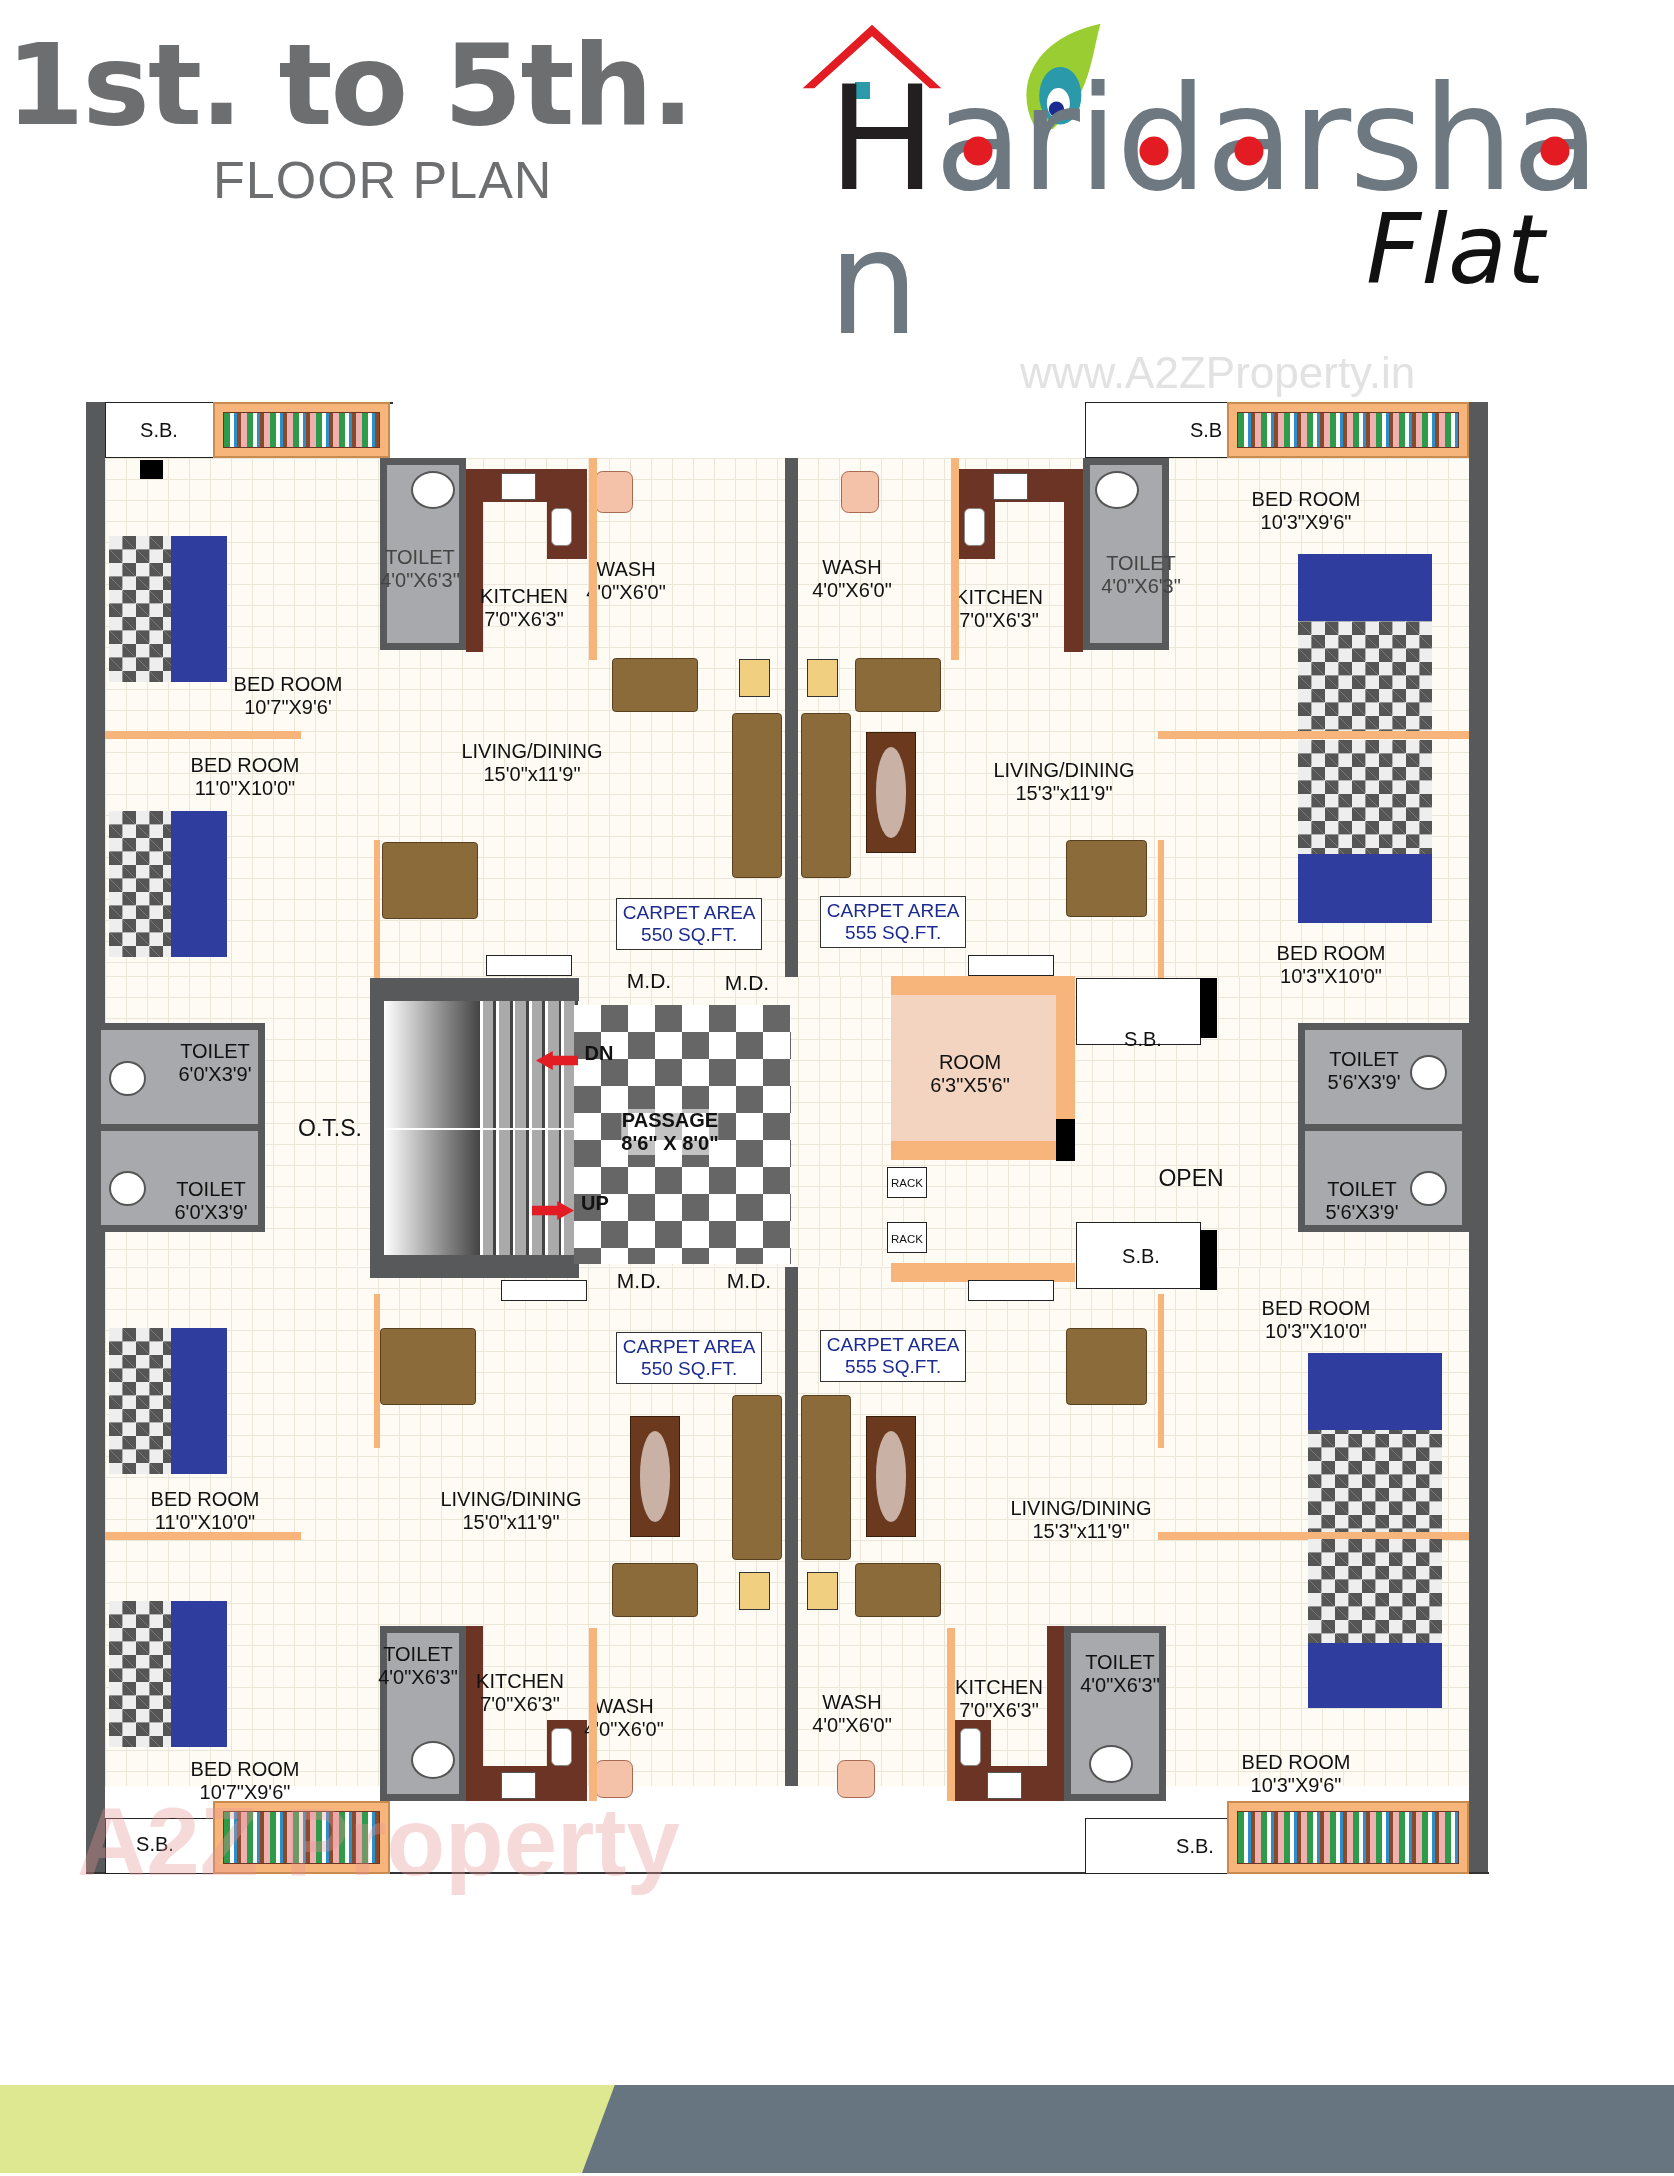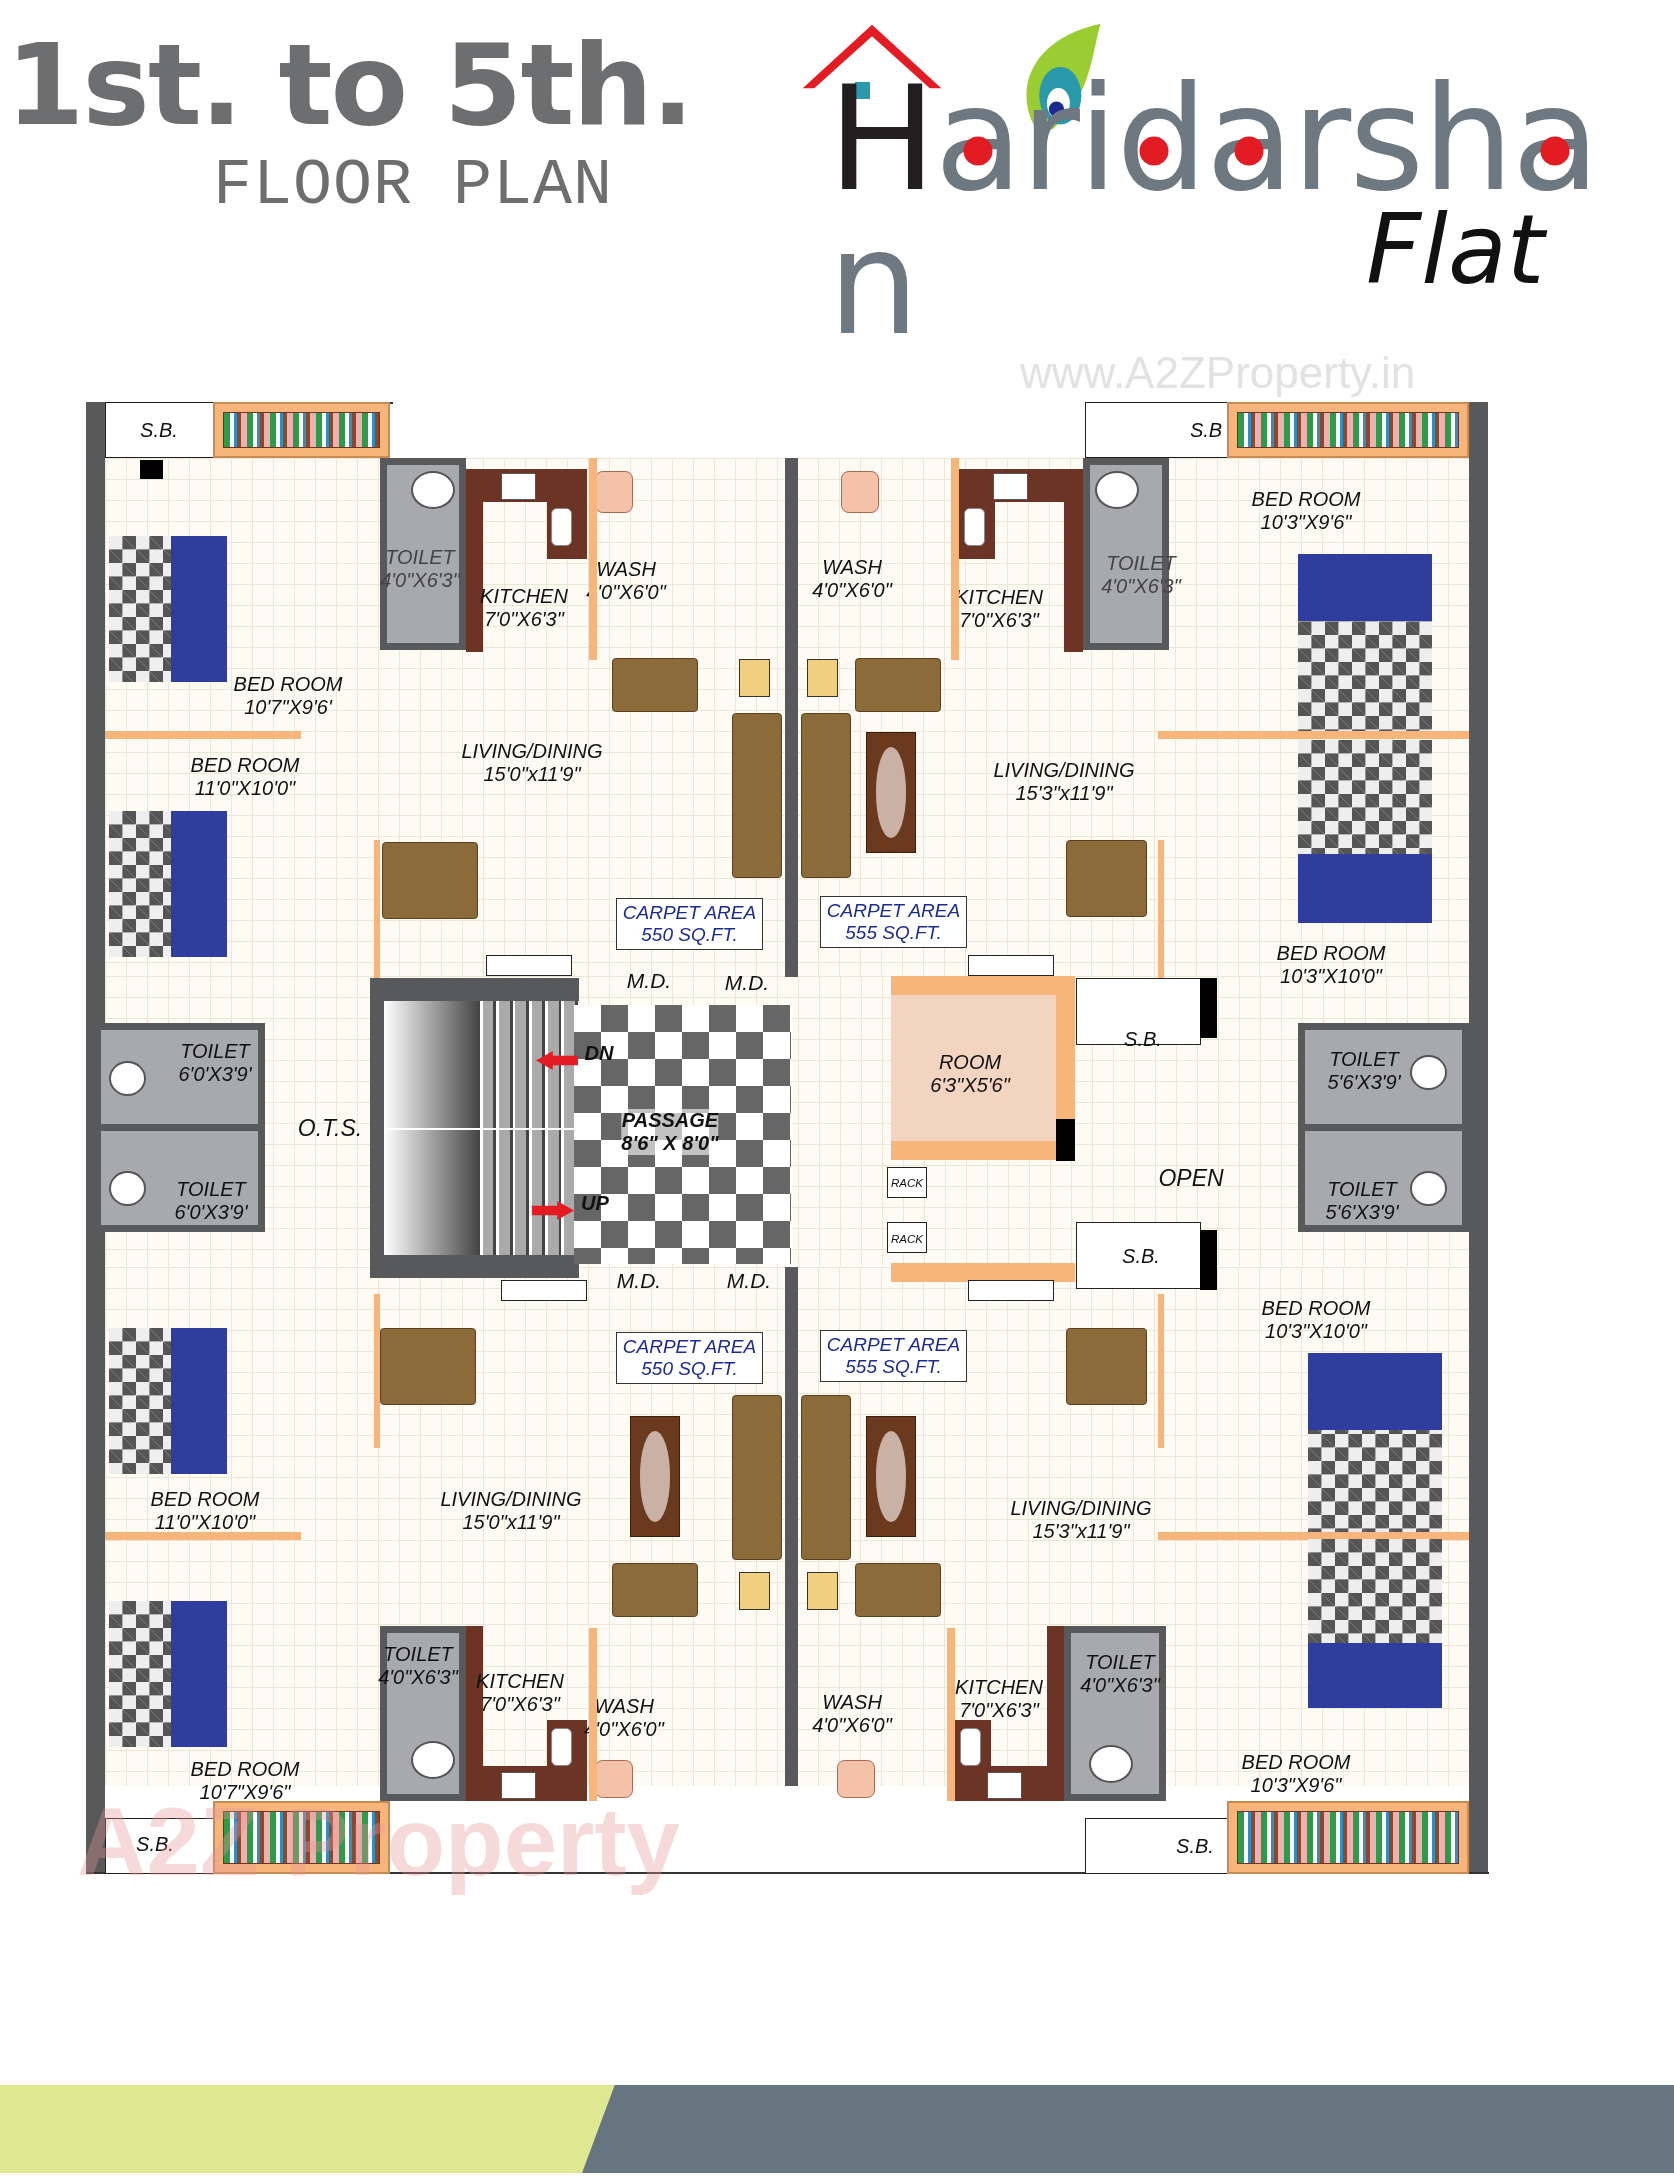--- a/index.html
+++ b/index.html
@@ -1,30 +1,30 @@
 <!DOCTYPE html>
 <html><head>
 <meta charset="utf-8">
 <style>
   *{box-sizing:border-box;margin:0;padding:0;}
   html,body{width:1674px;height:2177px;background:#ffffff;overflow:hidden;}
   body{position:relative;font-family:"Liberation Sans",sans-serif;color:#111;}
   .abs{position:absolute;}
   
   .hdr-floors{left:5.8px;top:29px;font-size:113px;font-weight:bold;color:#6d6e70;letter-spacing:-1.9px;font-family:"DejaVu Sans",sans-serif;line-height:1;}
-  .hdr-plan{left:213px;top:154px;font-size:65px;color:#6d6e70;font-family:Liberation Mono, monospace;letter-spacing:1px;line-height:1;}
+  .hdr-plan{left:213px;top:154px;font-size:52px;color:#6d6e70;font-family:Liberation Sans, sans-serif;letter-spacing:1px;line-height:1;}
   .brand{left:828px;top:67px;font-size:144px;font-family:"DejaVu Sans",sans-serif;line-height:1;letter-spacing:-1.9px;color:#6d7880;}
   .brand .h{color:#231f20;}
   .brand .o{display:inline-block;position:relative;color:#6d7880;}
   .brand .dot{position:absolute;width:29px;height:29px;border-radius:50%;background:#e31b23;left:50%;top:58%;transform:translate(-50%,-50%);}
   .flat{left:1366px;top:202px;font-size:96px;font-style:italic;font-family:"DejaVu Sans",sans-serif;color:#111;line-height:1;}
   .watermark-top{left:1020px;top:348px;font-size:44px;color:#e2e2e2;font-family:"Liberation Sans",sans-serif;}
   .watermark-bot{left:77px;top:1787px;font-size:96px;color:rgba(230,150,150,0.35);font-family:"Liberation Sans",sans-serif;font-weight:bold;}
   
-  .plan{left:86px;top:402px;width:1403px;height:1472px;font-style:italic;}
+  .plan{left:86px;top:402px;width:1403px;height:1472px;}
   .floor{background-color:#fdfbf4;background-image:linear-gradient(#ece6d8 1px,transparent 1px),linear-gradient(90deg,#ece6d8 1px,transparent 1px);background-size:21px 21px;}
   .wall{background:#58595b;}
   .owall{background:#f7b57c;}
   .label{position:absolute;text-align:center;font-size:20px;line-height:23px;color:#111;white-space:nowrap;transform:translateX(-50%);}
   .toilet{background:#a7a9ac;border:7.7px solid #58595b;}
   .kitch{background:#6b3424;}
   .carpet{position:absolute;border:1.4px solid #333;background:#fff;color:#1c2b8f;font-size:19px;line-height:22px;text-align:center;padding:2.9px 5.8px;}
   .bed{position:absolute;background-color:#eee;background-image:linear-gradient(45deg,#555 25%,transparent 25%,transparent 75%,#555 75%),linear-gradient(45deg,#555 25%,transparent 25%,transparent 75%,#555 75%);background-size:27px 27px;background-position:0 0,13.4px 13.4px;}
   .blanket{position:absolute;background:#2f3e9e;}
   .wardrobe{position:absolute;background:#f7b57c;border:2.9px solid #c88b50;}

